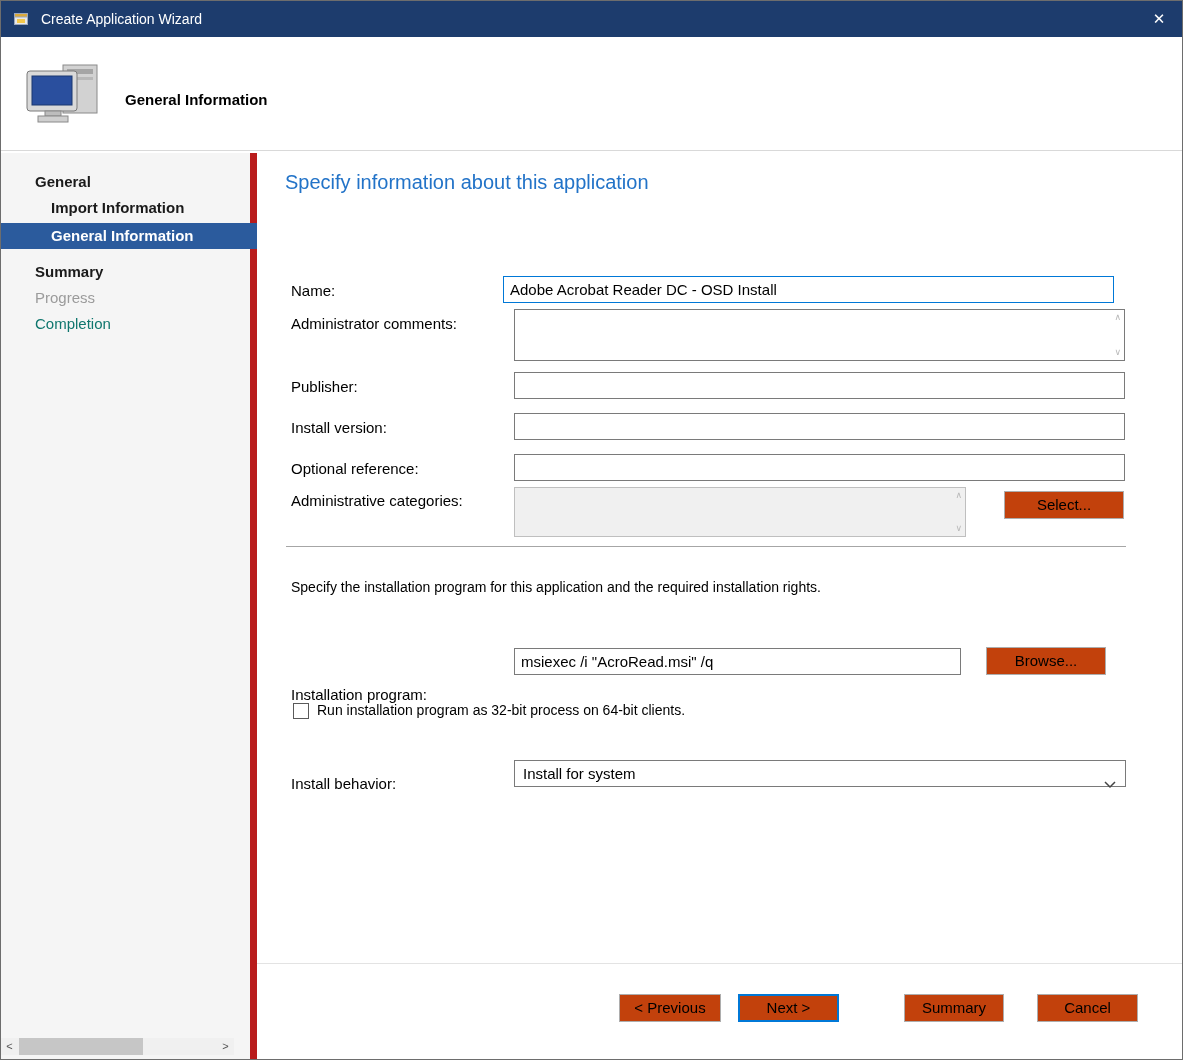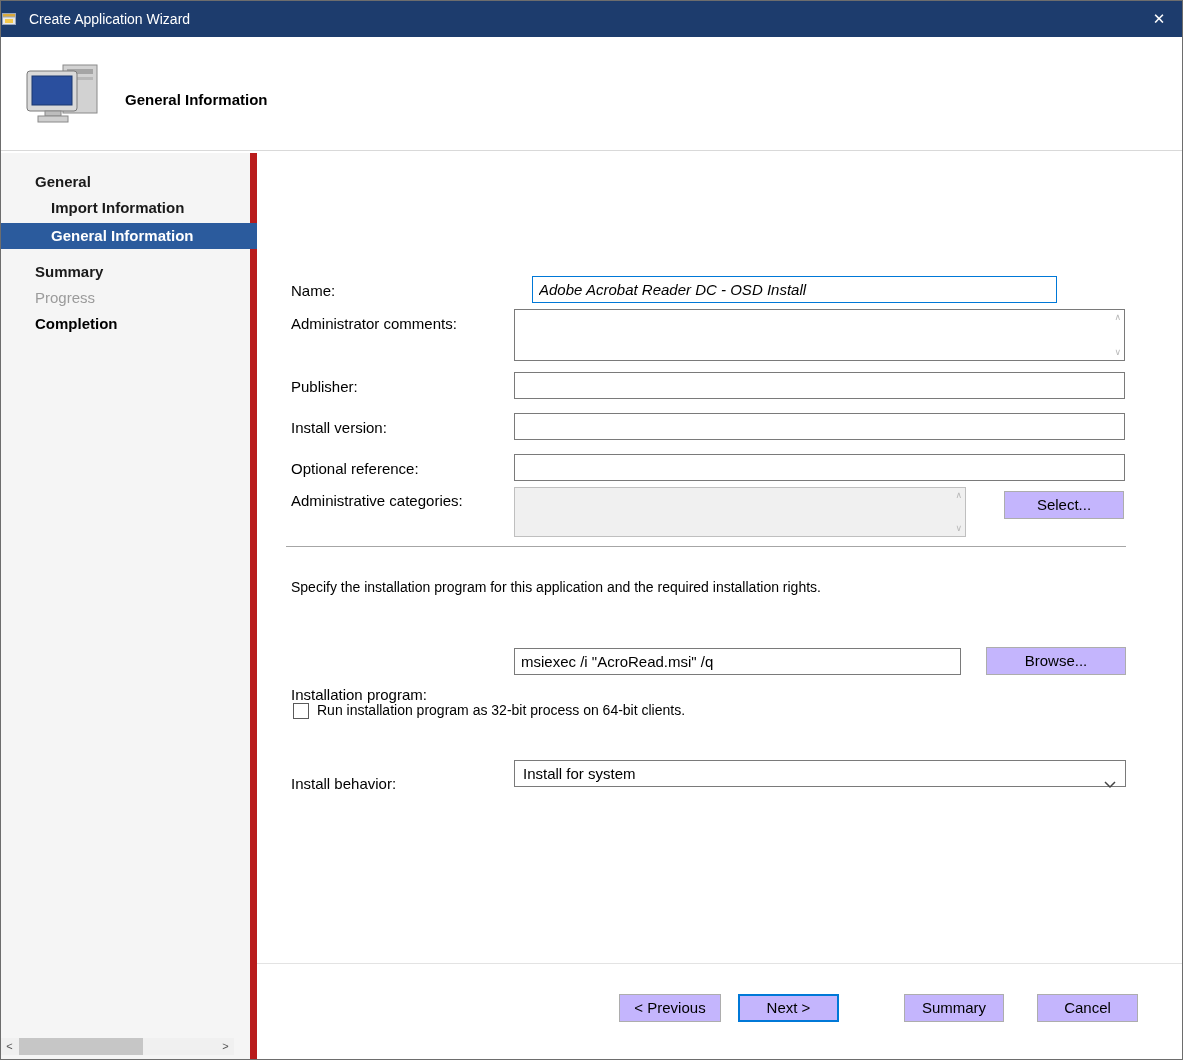--- a/index.html
+++ b/index.html
@@ -2,21 +2,21 @@
 <html><head>
 <meta charset="utf-8">
 <style>
   * { box-sizing: border-box; margin: 0; padding: 0; }
   body { background:#cfcfcf; font-family:"Liberation Sans", sans-serif; }
   .window { position:relative; width:1183px; height:1060px; background:#fff;
             border:1px solid #6d6d6d; overflow:hidden; }
 
   
   .titlebar { position:absolute; top:0; left:0; right:0; height:36px;
-              background:#1d3c6d; color:#fff; display:flex; align-items:center; padding-left:0; }
+              background:#1d3c6d; color:#fff; display:flex; align-items:center; padding-left:12px; }
   .titlebar-icon { width:18px; height:18px; display:inline-block; }
   .titlebar-title { font-size:14px; margin-left:10px; }
   .close-btn { position:absolute; right:0; top:0; width:46px; height:36px;
                display:flex; align-items:center; justify-content:center;
                color:#fff; font-size:15px; cursor:default; }
 
   
   .header { position:absolute; top:36px; left:0; right:0; height:114px; background:#fff;
             border-bottom:1px solid #d9d9d9; }
   .header-icon { position:absolute; left:22px; top:26px; }
@@ -26,21 +26,21 @@
   .sidebar { position:absolute; top:152px; left:0; width:256px; bottom:0;
              background:#f5f5f5; border-right:7px solid #b91c1c; }
   .nav-item { position:absolute; font-size:15px; height:26px; line-height:26px; color:#1a1a1a;
               font-weight:bold; white-space:nowrap; }
   .nav-general     { top:16px;  left:34px; }
   .nav-import      { top:42px;  left:50px; }
   .nav-geninfo     { top:70px;  left:0; width:256px; padding-left:50px;
                      background:#2b5b9d; color:#fff; }
   .nav-summary     { top:106px; left:34px; }
   .nav-progress    { top:132px; left:34px; color:#9b9b9b; font-weight:normal; }
-  .nav-completion  { top:158px; left:34px; color:#000000; font-weight:bold;text-align:center; }
+  .nav-completion  { top:158px; left:34px; color:#0f766e; font-weight:normal;text-align:center; }
 
   
   .hscroll { position:absolute; left:0; bottom:4px; width:233px; height:17px; background:#f0f0f0; }
   .hs-arrow { position:absolute; top:0; width:17px; height:17px; line-height:16px;
               text-align:center; font-size:11px; color:#555; background:#f0f0f0; }
   .hs-left { left:0; } .hs-right { right:0; }
   .hs-thumb { position:absolute; left:18px; top:0; width:124px; height:17px; background:#c6c6c6; }
 
   
   .main { position:absolute; left:256px; top:150px; right:0; bottom:0; background:#fff; }
@@ -52,21 +52,21 @@
   .tb.focused { border-color:#0078d7; }
 
   .ml-wrap { position:absolute; border:1px solid #7a7a7a; background:#fff; }
   .ml-wrap textarea { position:absolute; inset:0; border:none; outline:none; resize:none;
                       background:transparent; font-family:inherit; font-size:15px; padding:2px 16px 2px 6px; }
   .ml-wrap .mini-up, .ml-wrap .mini-down { position:absolute; right:3px; font-size:9px; color:#b9b9b9; line-height:9px; }
   .ml-wrap .mini-up { top:3px; } .ml-wrap .mini-down { bottom:3px; }
   .ml-wrap.disabled { background:#f0f0f0; border-color:#bfbfbf; }
   .ml-wrap.disabled textarea { background:#f0f0f0; }
 
-  .btn { position:absolute; height:28px; background:#c4b5fd; border:1px solid #adadad;
+  .btn { position:absolute; height:28px; background:#c2410c; border:1px solid #adadad;
          font-family:inherit; font-size:15px; color:#000; text-align:center; line-height:26px; cursor:default; }
   .btn.default { border:1px solid #0078d7; box-shadow: inset 0 0 0 1px #0078d7; }
 
   .divider { position:absolute; height:1px; background:#a6a6a6; }
   .footer-divider { position:absolute; left:0; right:0; top:812px; height:1px; background:#e3e3e3; }
 
   .desc { position:absolute; left:34px; top:428px; font-size:14px; color:#000; }
 
   .cb { position:absolute; left:36px; top:552px; width:16px; height:16px; appearance:none;
         -webkit-appearance:none; border:1px solid #5a5a5a; background:#fff; }
@@ -120,23 +120,24 @@
     <div class="nav-item nav-completion">Completion</div>
 
     <div class="hscroll">
       <div class="hs-arrow hs-left">&lt;</div>
       <div class="hs-thumb"></div>
       <div class="hs-arrow hs-right">&gt;</div>
     </div>
   </div>
 
   <div class="main">
+    <div class="heading">Specify information about this application</div>
 
     <div class="flabel" style="top:131px;">Name:</div>
-    <input type="text" class="tb focused" style="left: 275px; top: 125px; width: 525px; height: 27px; font-style: italic;" value="Adobe Acrobat Reader DC - OSD Install">
+    <input type="text" class="tb focused" style="left: 246px; top: 125px; width: 611px; height: 27px;" value="Adobe Acrobat Reader DC - OSD Install">
 
     <div class="flabel" style="top:164px;">Administrator comments:</div>
     <div class="ml-wrap" style="left:257px; top:158px; width:611px; height:52px;">
       <textarea style=""></textarea>
       <span class="mini-up">∧</span>
       <span class="mini-down">∨</span>
     </div>
 
     <div class="flabel" style="top:227px;">Publisher:</div>
     <input type="text" class="tb" style="left: 257px; top: 221px; width: 611px; height: 27px;" value="">
@@ -154,21 +155,21 @@
       <span class="mini-down">∨</span>
     </div>
     <button class="btn" style="left:747px; top:340px; width:120px;">Select...</button>
 
     <div class="divider" style="left:29px; top:395px; width:840px;"></div>
 
     <div class="desc">Specify the installation program for this application and the required installation rights.</div>
 
     <div class="flabel" style="top:503px;margin-top:32px;">Installation program:</div>
     <input type="text" class="tb" style="left: 257px; top: 497px; width: 447px; height: 27px;" value="msiexec /i &quot;AcroRead.msi&quot; /q">
-    <button class="btn" style="left:729px; top:496px; width:140px;">Browse...</button>
+    <button class="btn" style="left:729px; top:496px; width:120px;">Browse...</button>
 
     <input type="checkbox" class="cb" style="">
     <div class="cb-label">Run installation program as 32-bit process on 64-bit clients.</div>
 
     <div class="flabel" style="top:624px;">Install behavior:</div>
     <div class="combo">
       <span>Install for system</span>
       <span class="chev">
         <svg width="12" height="8" viewBox="0 0 12 8">
             <polyline points="1,1 6,6 11,1" fill="none" stroke="#444" stroke-width="1.5"></polyline>

